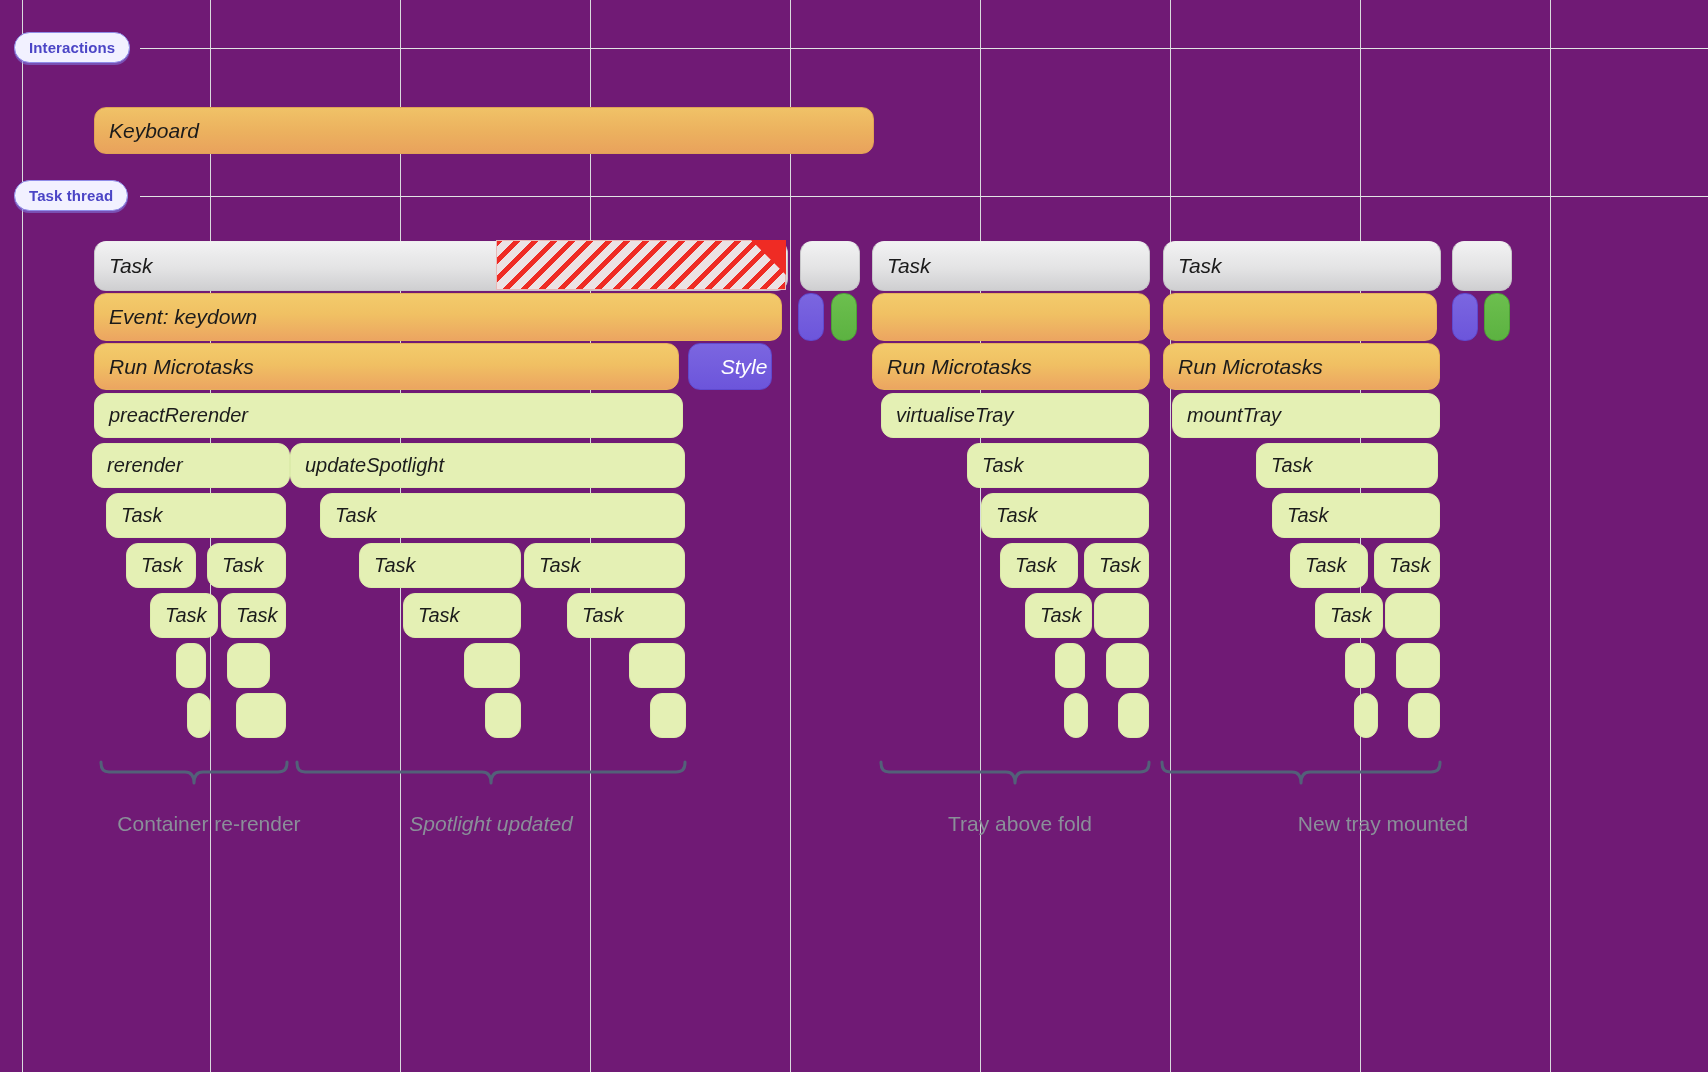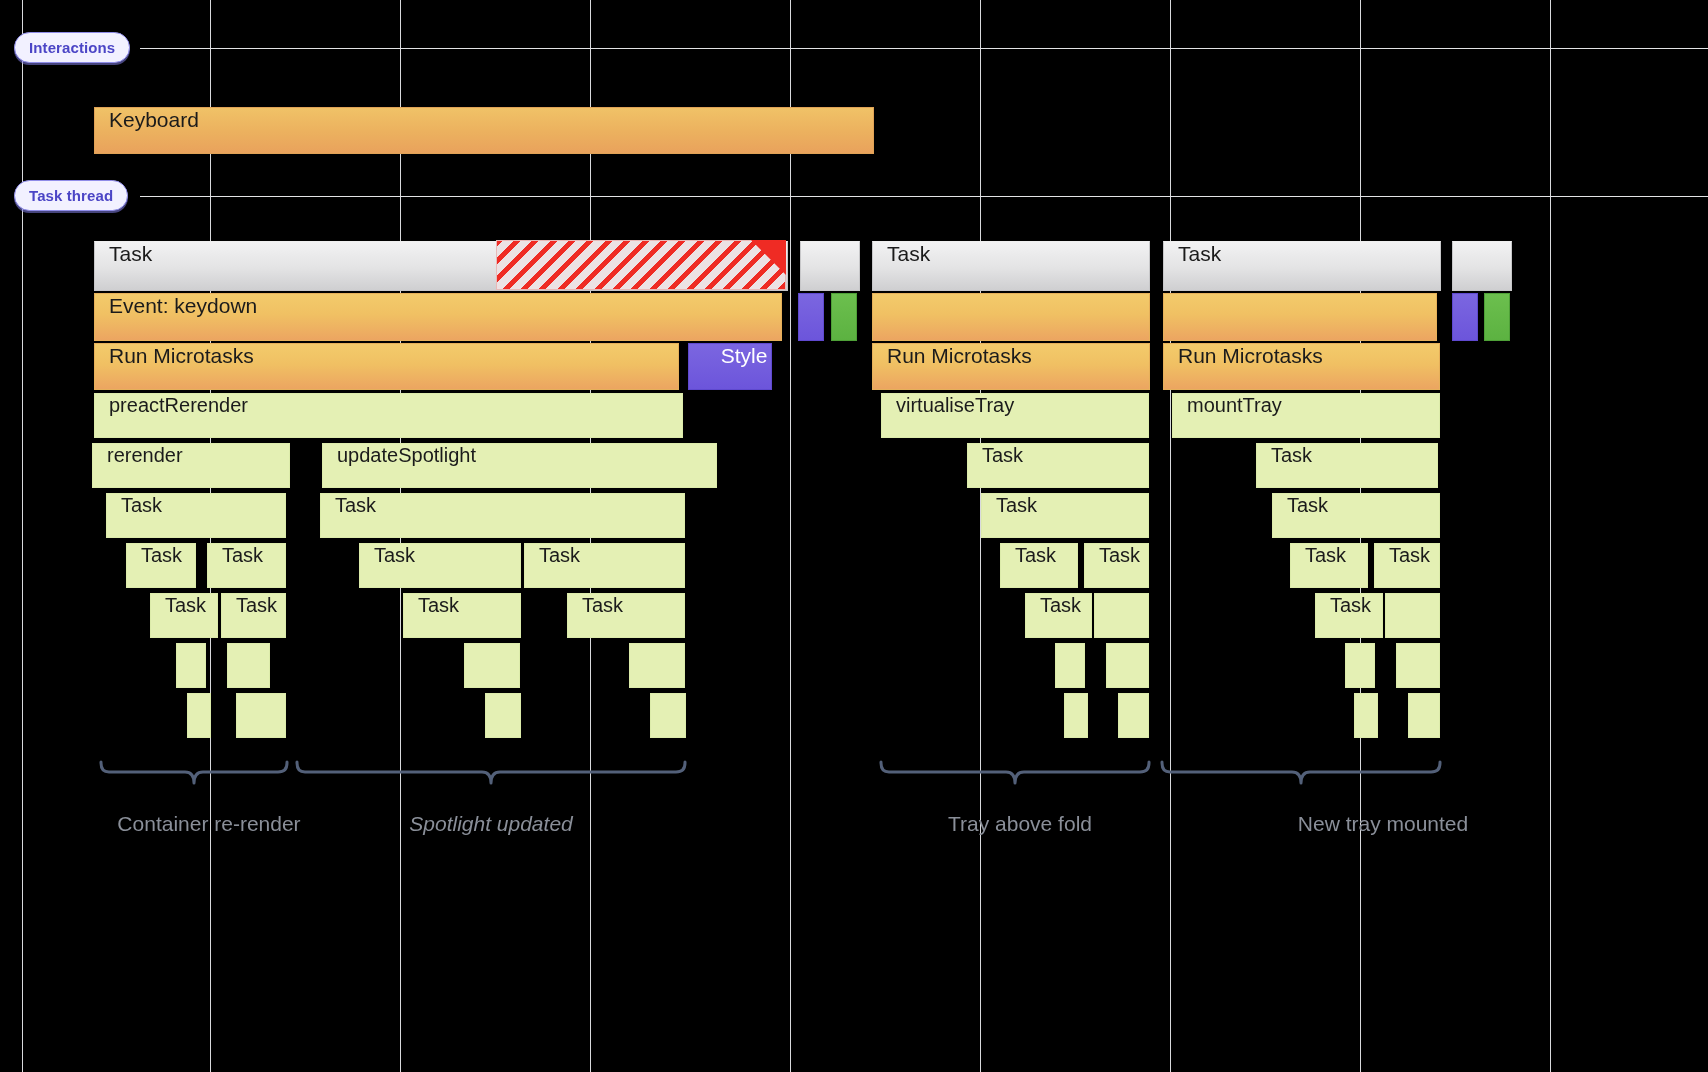--- a/index.html
+++ b/index.html
@@ -5,21 +5,21 @@
   html,body{margin:0;padding:0;background:#ffffff;}
   body{
     font-family:"Liberation Sans","DejaVu Sans",sans-serif;
     -webkit-font-smoothing:antialiased;
   }
   #stage{
     position:relative;
     width:1708px;
     height:1072px;
     overflow:hidden;
-    background:#000000;
+    background:#701a75;
   }
 
   
   .vline{position:absolute;top:0;width:1px;background:#d9dadd;}
   .hline{position:absolute;height:1px;background:#e2e3e5;}
 
   
   .track-pill{
     position:absolute;
     box-sizing:border-box;
@@ -36,27 +36,28 @@
     height:31px;
     box-shadow:0 2px 0 0 rgba(130,125,230,.55);
     letter-spacing:.1px;
   }
 
   
   .bar{
     position:absolute;
     box-sizing:border-box;
     display:flex;
-    align-items:flex-start;
+    align-items:center;
     font-size:21px;
     color:#1b1b1b;
     padding-left:14px;
     overflow:hidden;
     white-space:nowrap;
-    border-radius:0;
+    border-radius:12px;
+    font-style:italic;
   }
   .bar.gray{
     background:linear-gradient(180deg,#f2f2f3 0%,#e3e3e4 55%,#cfcfd1 100%);
     border:1px solid #c7c7c9;
     border-top-color:#efefef;
   }
   .bar.orange{
     background:linear-gradient(180deg,#f3cb6b 0%,#f0c063 45%,#eca561 100%);
     border:1px solid #e6b05a;
   }
@@ -184,21 +185,21 @@
       </div>
       <div class="bar green" style="left: 881px; top: 393px; width: 268px; height: 45px;">
         <span>virtualiseTray</span>
       </div>
       <div class="bar green" style="left: 1172px; top: 393px; width: 268px; height: 45px;">
         <span>mountTray</span>
       </div>
       <div class="bar green" style="left: 92px; top: 443px; width: 198px; height: 45px;">
         <span>rerender</span>
       </div>
-      <div class="bar green" style="left: 290px; top: 443px; width: 395px; height: 45px; margin-left: 32px;">
+      <div class="bar green" style="left: 290px; top: 443px; width: 395px; height: 45px;">
         <span>updateSpotlight</span>
       </div>
       <div class="bar green" style="left: 967px; top: 443px; width: 182px; height: 45px;">
         <span>Task</span>
       </div>
       <div class="bar green" style="left: 1256px; top: 443px; width: 182px; height: 45px;">
         <span>Task</span>
       </div>
       <div class="bar green" style="left: 106px; top: 493px; width: 180px; height: 45px;">
         <span>Task</span>

